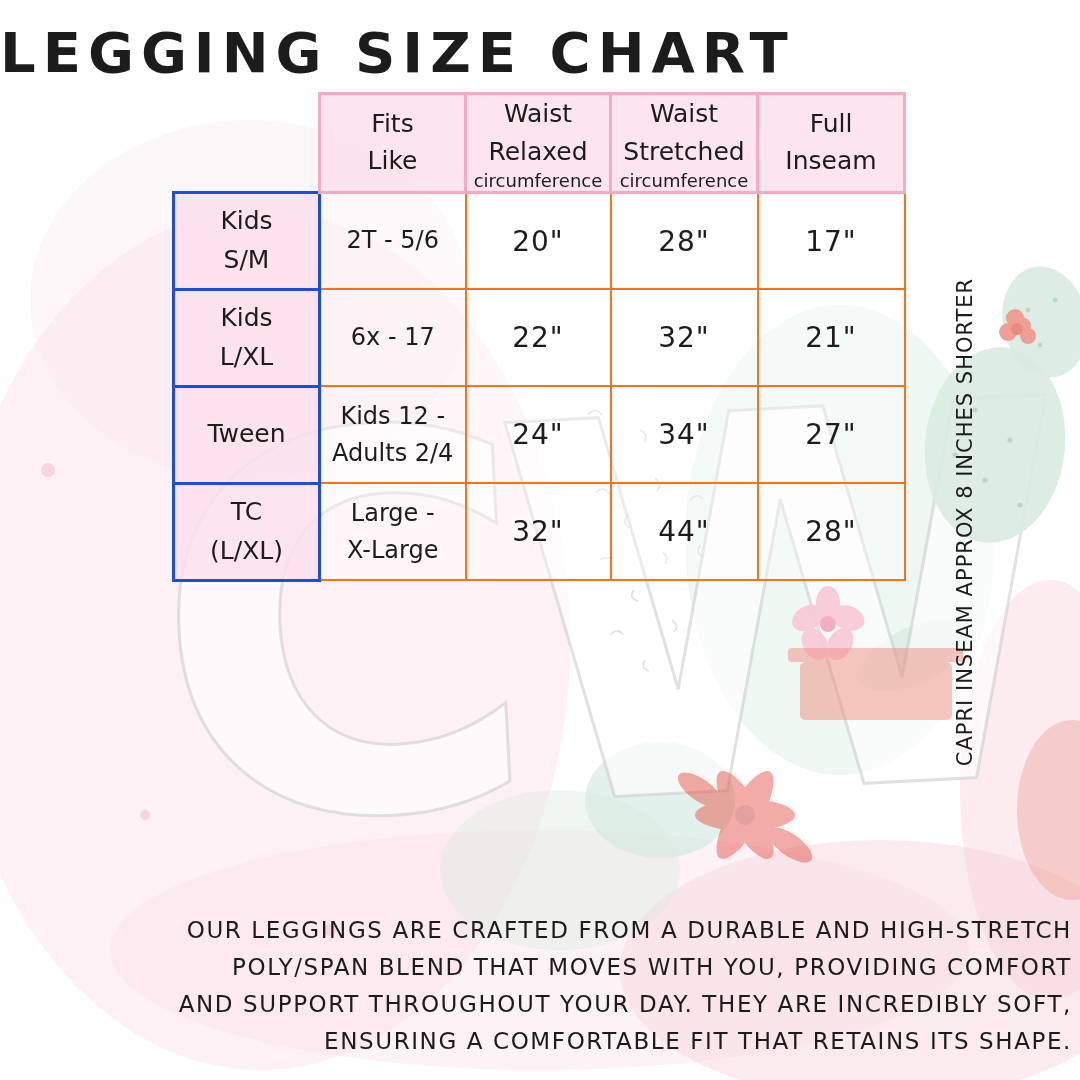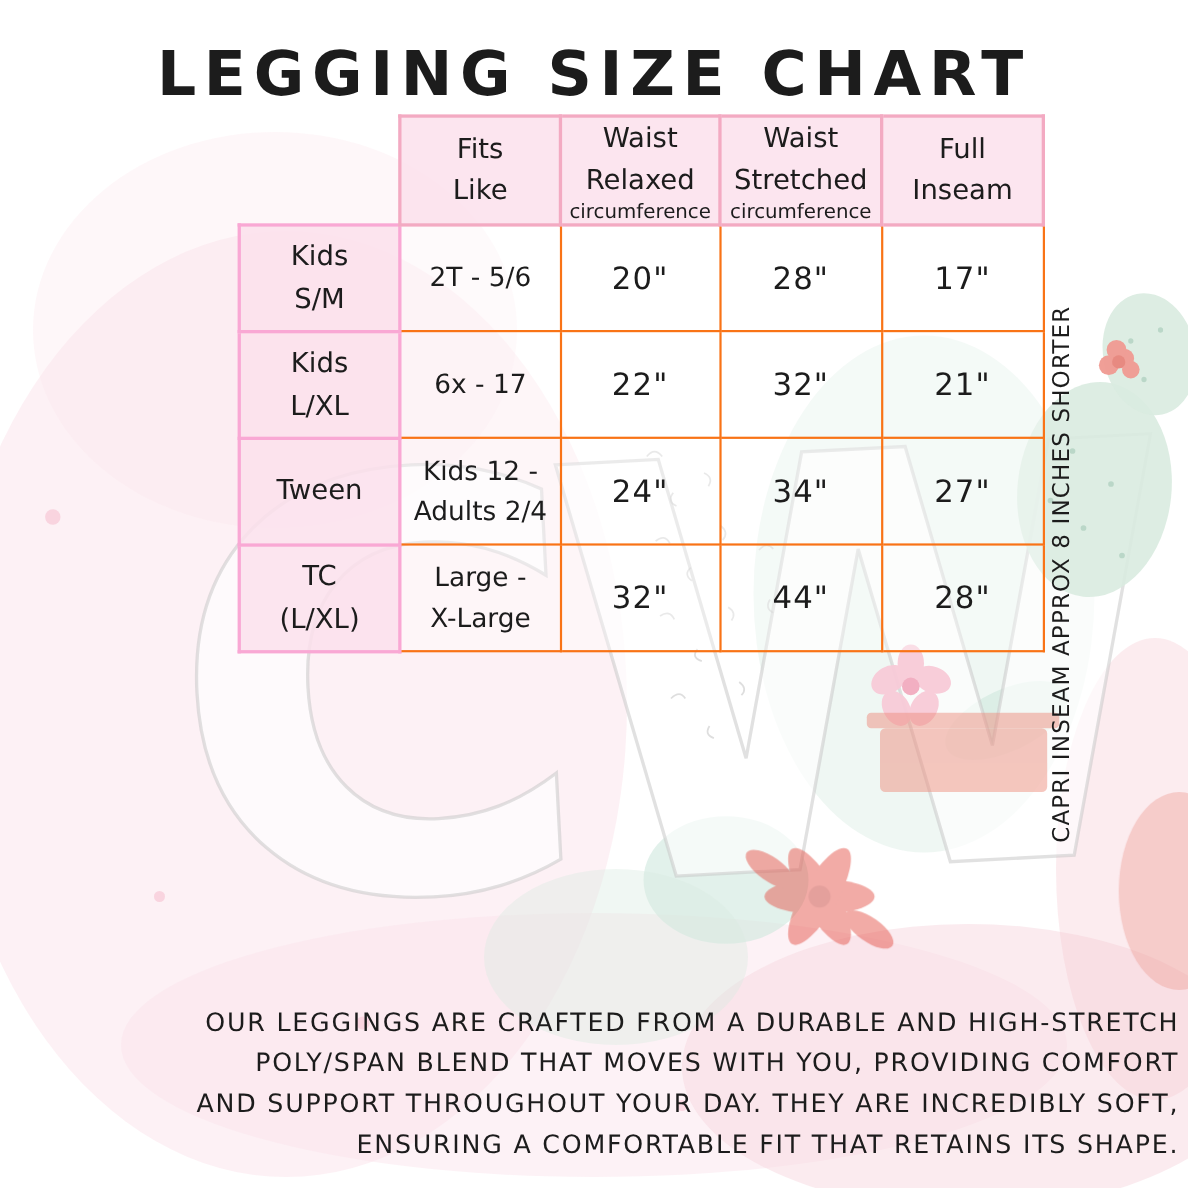--- a/index.html
+++ b/index.html
@@ -5,43 +5,43 @@
   html,body{margin:0;padding:0;background:#ffffff;}
   .page{
     position:relative;width:1080px;height:1080px;overflow:hidden;
     background:#ffffff;color:#1c1c1c;
     font-family:"DejaVu Sans", sans-serif;
   }
   
   .watermark{position:absolute;left:0;top:0;width:1080px;height:1080px;z-index:0;}
   
   .title{
-    position:absolute;top:33px;left:0;width:100%;height:70px;line-height:70px;
-    text-align:center;font-size:56px;font-weight:bold;letter-spacing:7px;
+    position:absolute;top:18px;left:0;width:100%;height:70px;line-height:70px;
+    text-align:left;font-size:56px;font-weight:bold;letter-spacing:7px;
     z-index:2;white-space:nowrap;
   }
   
   table.size-table{
-    position:absolute;left:172px;top:104px;z-index:1;
-    border-collapse:collapse;table-layout:fixed;margin-left:44px;
+    position:absolute;left:172px;top:92px;z-index:1;
+    border-collapse:collapse;table-layout:fixed;
   }
   .size-table tr{height:97px;}
   .size-table tr.hdr-row{height:96px;}
   .size-table th,.size-table td{
     padding:0;text-align:center;vertical-align:middle;font-weight:normal;
     color:#1c1c1c;
   }
   .corner{border:none;background:transparent;}
   .hd{
     background:rgba(251,225,236,0.85);
     border:3px solid #f3aac2;
   }
   .lbl{
     background:rgba(251,225,236,0.85);
-    border:3px solid #f9a8d4;
+    border:3px solid #1d4ed8;
     font-size:25px;line-height:1.55;white-space:pre-line;
   }
   .cell{
     background:rgba(255,255,255,0.35);
     border:2px solid #f97316;
   }
   .fits{font-size:24px;line-height:1.55;white-space:pre-line;}
   .num{font-size:28px;letter-spacing:1px;}
   .hdr-title{font-size:25px;line-height:1.5;white-space:pre-line;}
   .hdr-sub{font-size:18px;line-height:1.1;margin-top:1px;}

